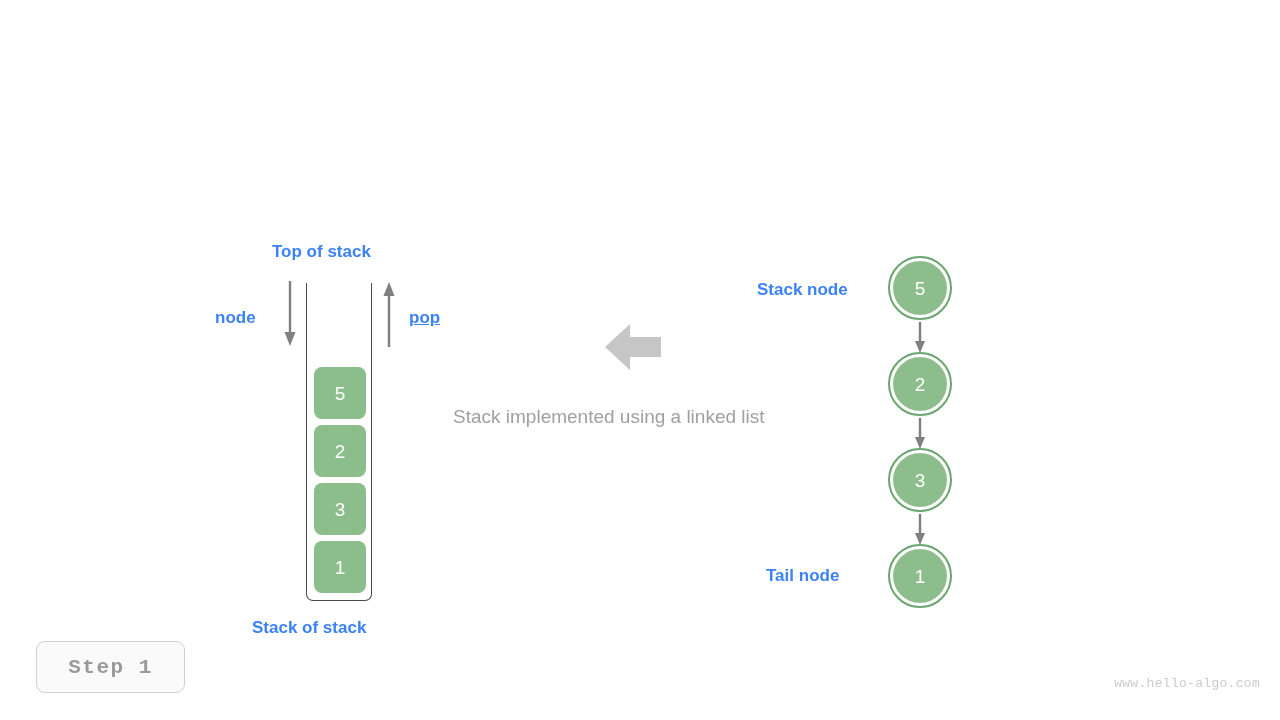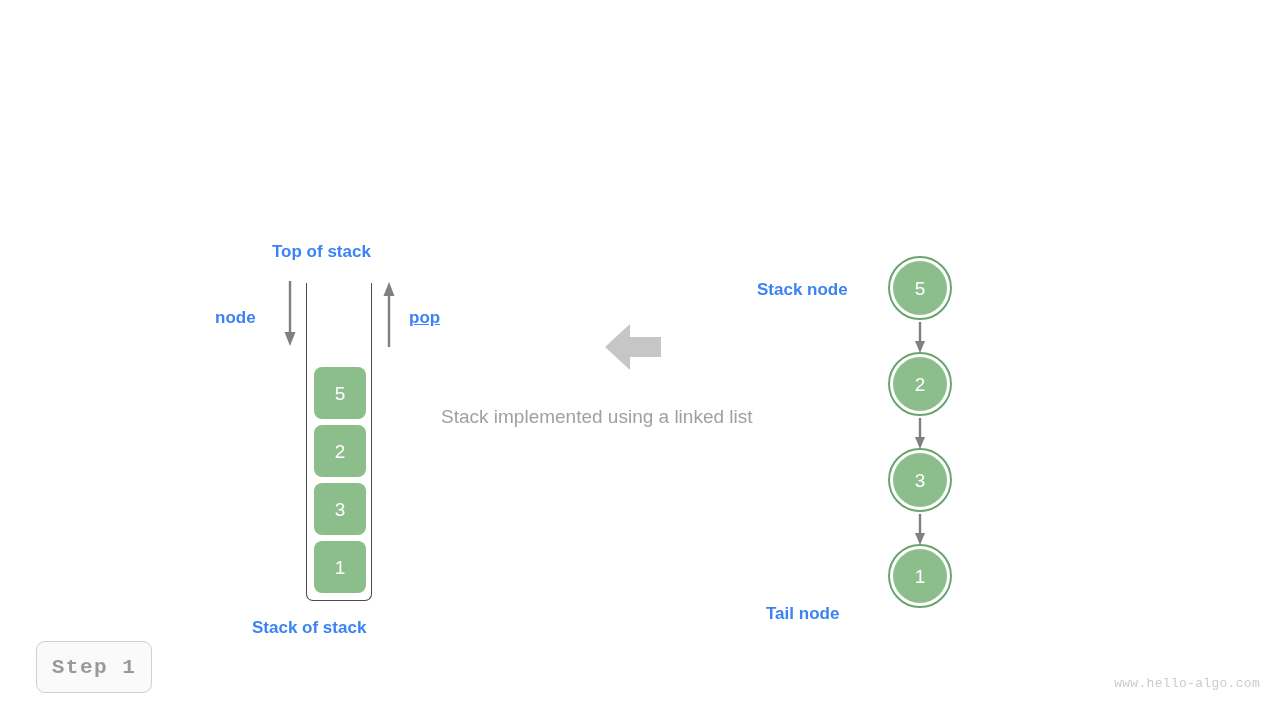--- a/index.html
+++ b/index.html
@@ -126,21 +126,21 @@
     left: 24px;
     width: 16px;
     height: 32px;
   }
 
   
   #step-badge {
     position: absolute;
     left: 36px;
     top: 641px;
-    width: 116px;
+    width: 149px;
     height: 52px;
     box-sizing: border-box;
     border: 1.4px solid #d0d0d0;
     border-radius: 9px;
     background: #fafafa;
     display: flex;
     align-items: center;
     justify-content: center;
   }
   #step-badge-text {
@@ -200,25 +200,25 @@
       <span>1</span>
     </div>
   </div>
 
   <div class="lbl-bold" style="left:252px; top:619px;">Stack of stack</div>
 
   <svg id="transform-arrow" viewBox="0 0 60 58">
     <polygon points="2,29 27,6 27,19 58,19 58,39 27,39 27,52" fill="#c6c6c6"></polygon>
   </svg>
 
-  <div class="caption" style="left:441px; top:407px;">Stack implemented using a linked list</div>
+  <div class="caption" style="left:453px; top:407px;">Stack implemented using a linked list</div>
 
   <div class="lbl-bold" style="left:757px; top:281px;">Stack node</div>
 
-  <div class="lbl-bold" style="left:766px; top:567px;margin-top:38px;">Tail node</div>
+  <div class="lbl-bold" style="left:766px; top:567px;">Tail node</div>
 
   <div id="linked-list">
 
     <div class="ll-node" style="top:0px;">
       <div class="ll-node-inner">
         <span>5</span>
       </div>
     </div>
 
     <svg class="ll-link" style="top:66px;" width="16" height="32" viewBox="0 0 16 32">

